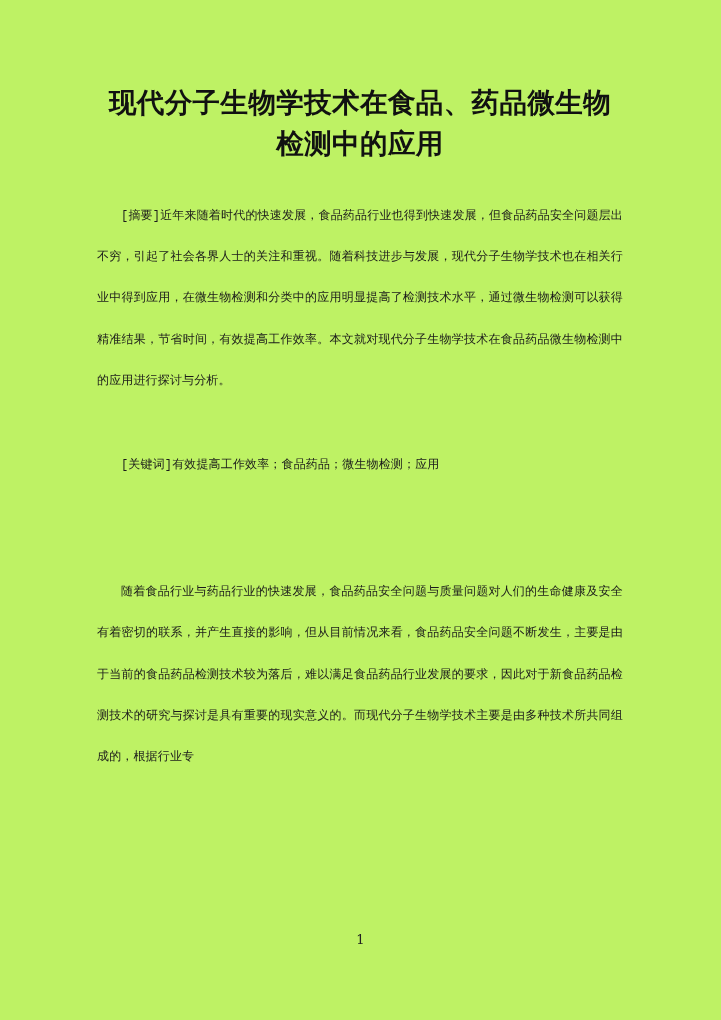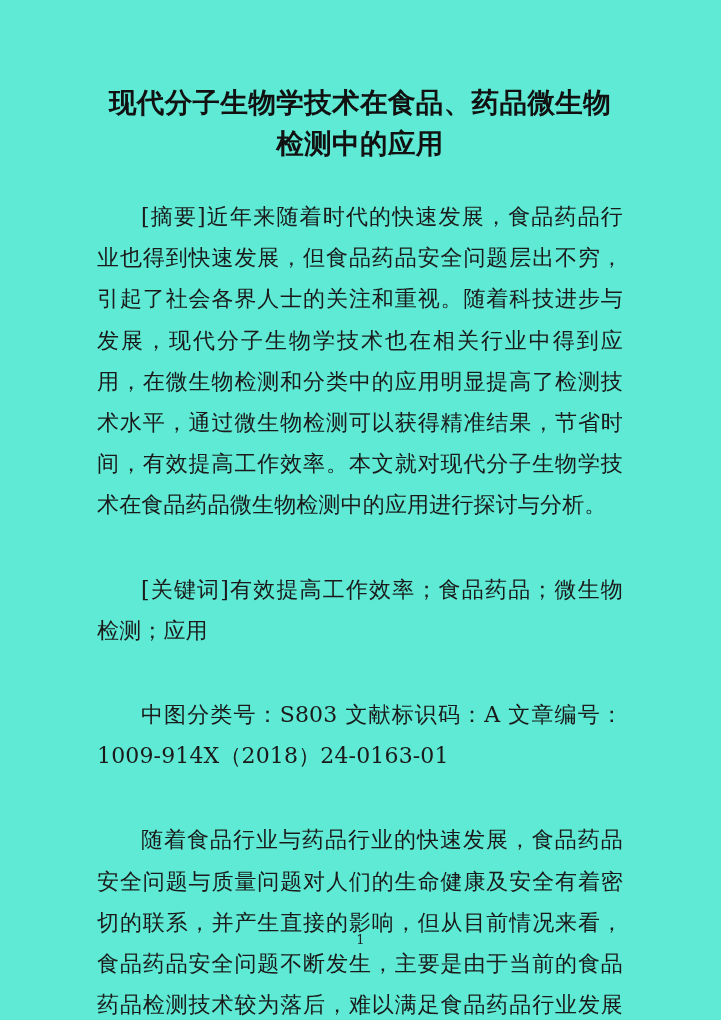--- a/index.html
+++ b/index.html
@@ -12,21 +12,21 @@
     font-family: "DejaVu Serif", "Liberation Serif", serif;
     color: #1a1a1a;
     -webkit-font-smoothing: antialiased;
   }
 
   .page {
     position: relative;
     width: 721px;
     height: 1020px;
     margin: 0 auto;
-    background: #5eead4;
+    background: #bef264;
     overflow: hidden;
     box-sizing: border-box;
   }
 
   
   .content {
     position: absolute;
     left: 97px;
     top: 0;
     width: 526px;
@@ -41,26 +41,27 @@
     font-weight: 600;
     text-align: center;
     letter-spacing: 0.4px;
     color: #111111;
     font-family: "DejaVu Serif", "Liberation Serif", serif;
   }
 
   
   .para {
     margin: 0;
-    font-size: 22px;
+    font-size: 12px;
     line-height: 41.2px;
     text-align: justify;
     text-justify: inter-ideograph;
     letter-spacing: 0.15px;
     color: #1a1a1a;
+    font-family: Liberation Mono, monospace;
   }
   .para.indent {
     text-indent: 2em;
   }
 
   
   .gap-abstract  { height: 32px; }
   .gap-keywords  { height: 43px; }
   .gap-codes     { height: 43px; }
   .gap-body      { height: 43px; }
@@ -90,21 +91,20 @@
     <div class="gap-abstract"></div>
 
     <p class="para indent">[摘要]近年来随着时代的快速发展，食品药品行业也得到快速发展，但食品药品安全问题层出不穷，引起了社会各界人士的关注和重视。随着科技进步与发展，现代分子生物学技术也在相关行业中得到应用，在微生物检测和分类中的应用明显提高了检测技术水平，通过微生物检测可以获得精准结果，节省时间，有效提高工作效率。本文就对现代分子生物学技术在食品药品微生物检测中的应用进行探讨与分析。</p>
 
     <div class="gap-keywords"></div>
 
     <p class="para indent">[关键词]有效提高工作效率；食品药品；微生物检测；应用</p>
 
     <div class="gap-codes"></div>
 
-    <p class="para indent">中图分类号：S803 文献标识码：A 文章编号：1009-914X（2018）24-0163-01</p>
 
     <div class="gap-body"></div>
 
     <p class="para indent">随着食品行业与药品行业的快速发展，食品药品安全问题与质量问题对人们的生命健康及安全有着密切的联系，并产生直接的影响，但从目前情况来看，食品药品安全问题不断发生，主要是由于当前的食品药品检测技术较为落后，难以满足食品药品行业发展的要求，因此对于新食品药品检测技术的研究与探讨是具有重要的现实意义的。而现代分子生物学技术主要是由多种技术所共同组成的，根据行业专</p>
 
   </div>
 
   <div class="page-number">1</div>
 
 </div>

